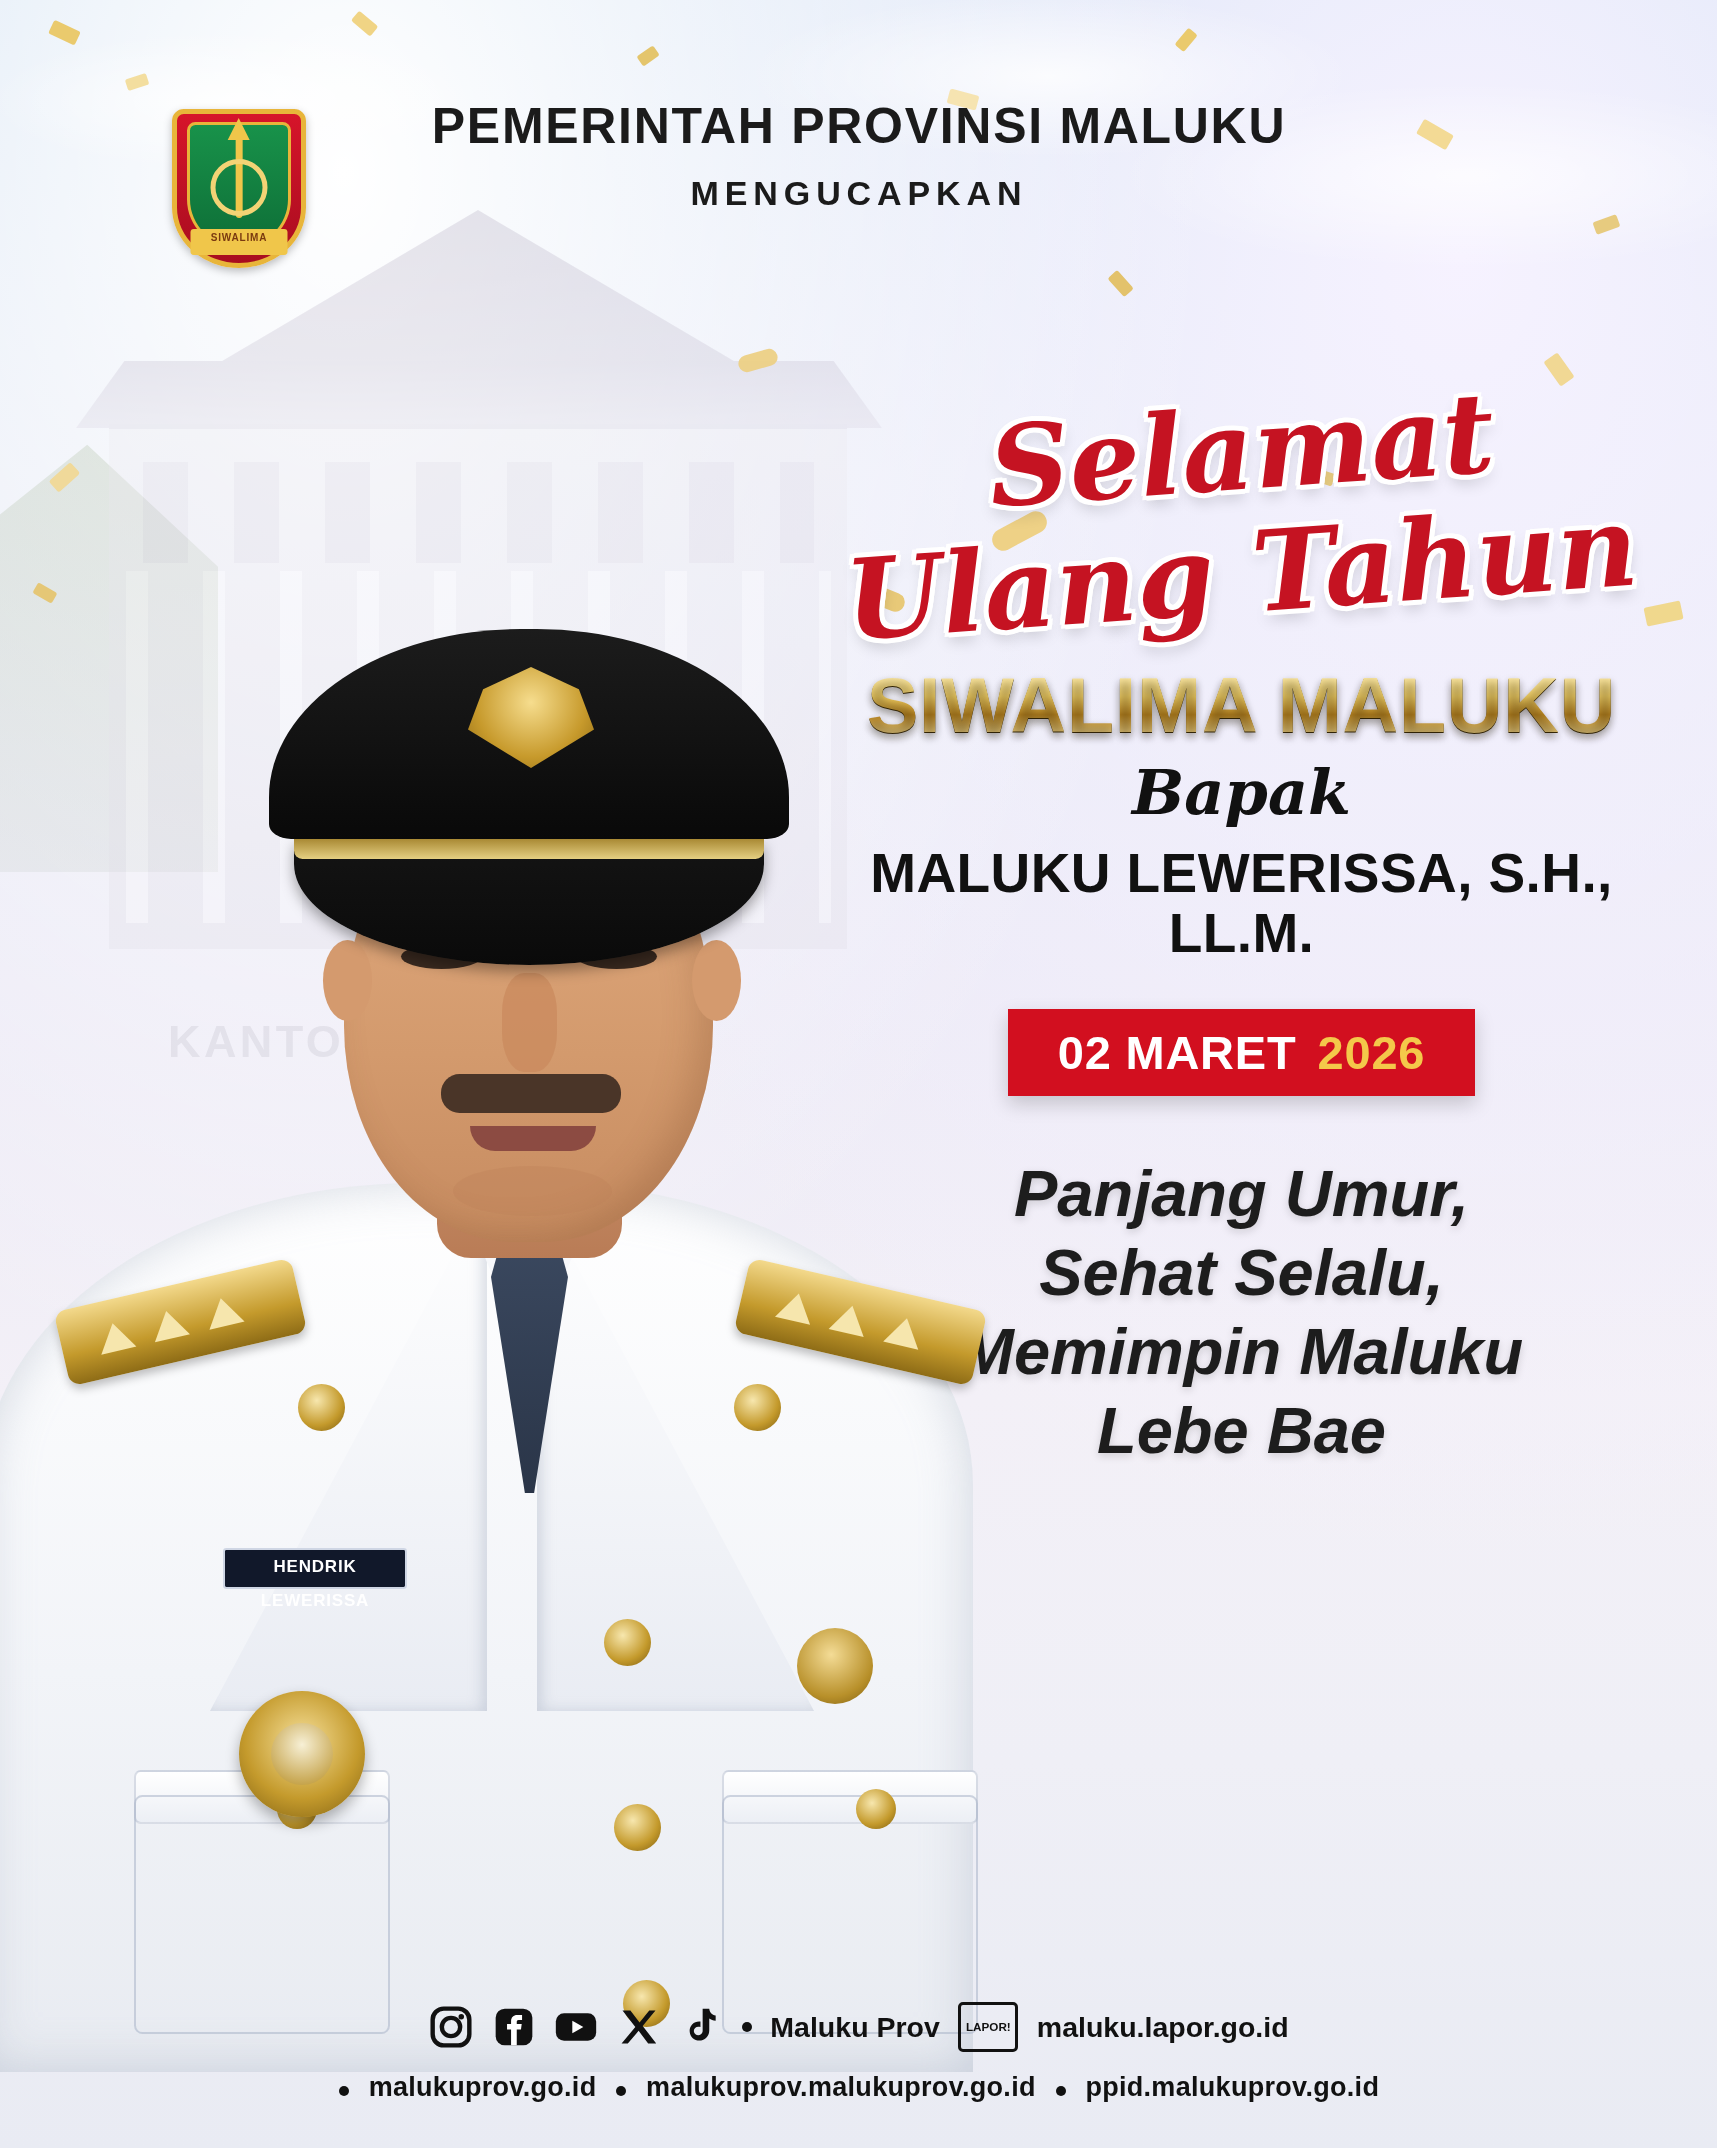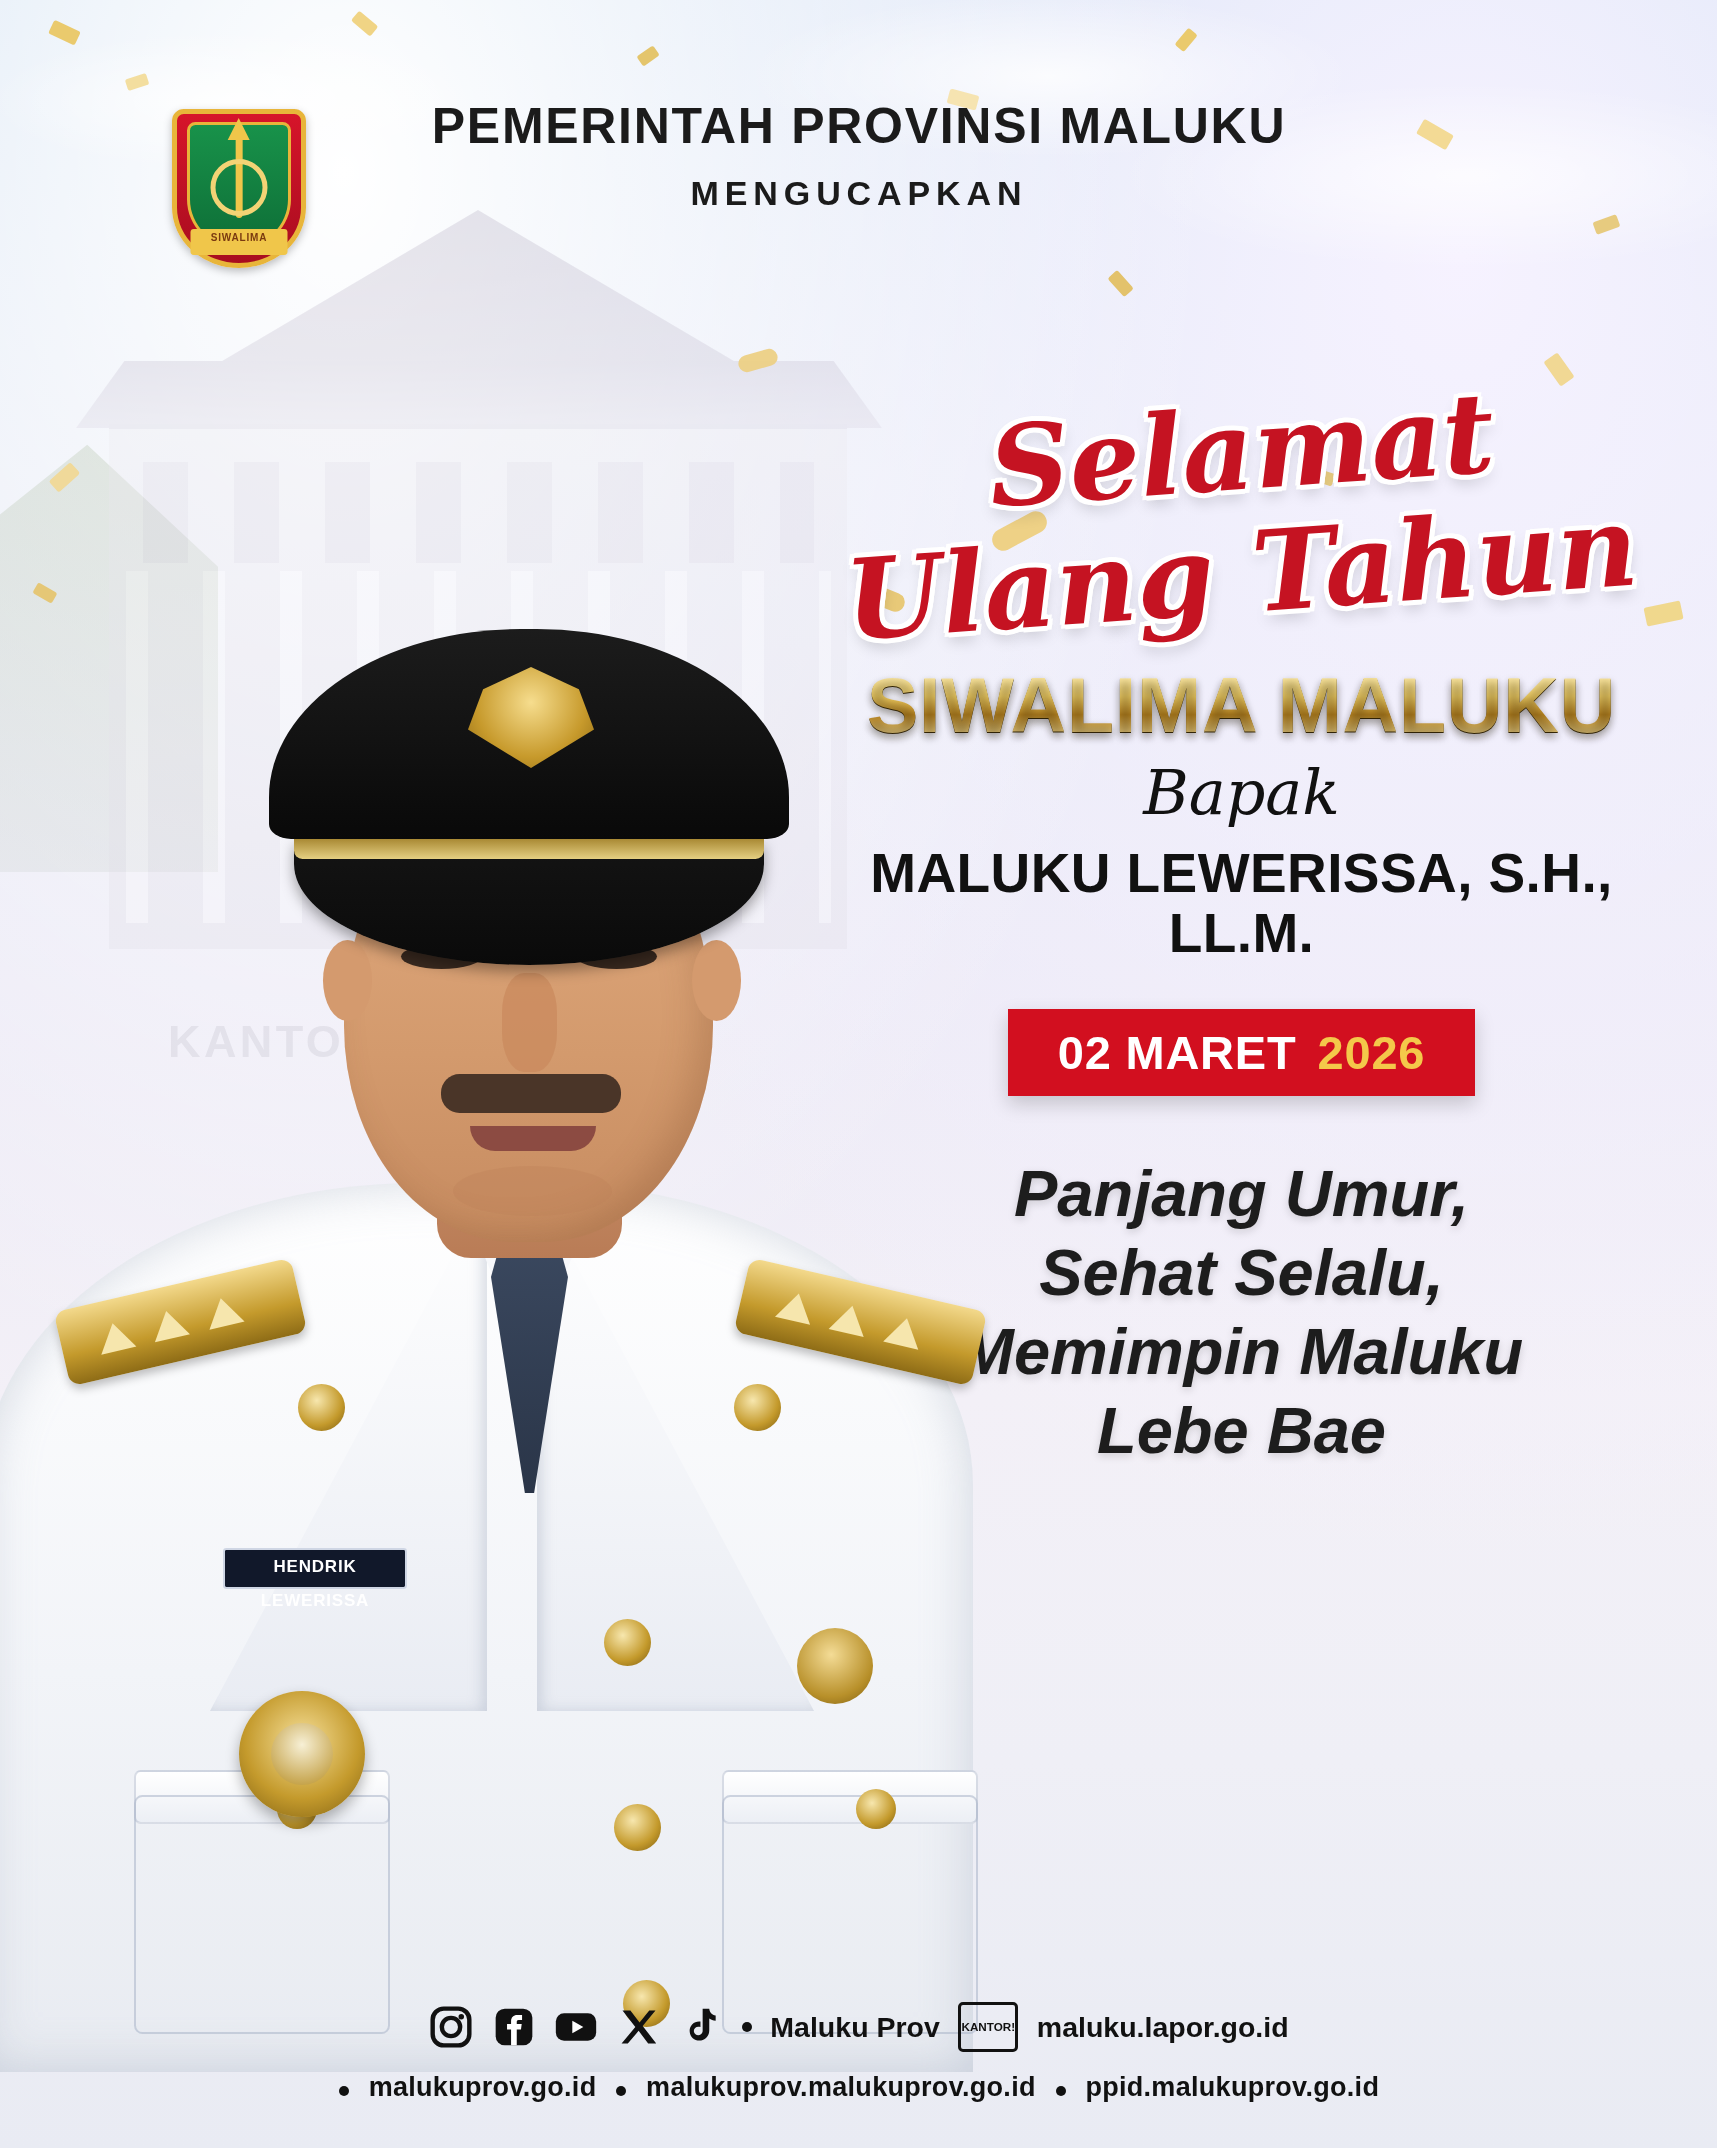--- a/index.html
+++ b/index.html
@@ -146,21 +146,21 @@
     margin-top:37px;
     font:800 77px/1 "Liberation Sans",sans-serif;
     letter-spacing:0.8px;
     background:linear-gradient(180deg,#fff3c4 0%,#f2cf63 38%,#b9841f 62%,#f7e7a8 100%);
     -webkit-background-clip:text;background-clip:text;color:transparent;
     text-shadow:0 4.2px 8.4px rgba(0,0,0,.25);
     filter:drop-shadow(0 1.7px 0 #3a2a07);
   }
   .bapak{
     margin-top:11.7px;
-    font-family:"DejaVu Serif",serif;font-style:italic;font-weight:400;
+    font-family:"DejaVu Serif",serif;font-style:italic;font-weight:700;
     font-size:62px;color:#111;
   }
   .name{
     margin-top:13.4px;
     font:800 55px/1.1 "Liberation Sans",sans-serif;
     letter-spacing:0.4px;color:#111;
   }
   .date-badge{
     margin:45px auto 0;width:467px;height:87px;
     background:#d20f1f;
@@ -450,21 +450,21 @@
           </svg>
       </span>
       <span class="ico">
         <svg viewBox="0 0 24 24">
             <path d="M13.6 2h2.9c.2 1.9 1.4 3.4 3.5 3.7v2.9c-1.4-.05-2.6-.5-3.5-1.2v6.4c0 3.4-2.5 5.6-5.4 5.6-3 0-5.3-2.3-5.3-5.3 0-3.1 2.6-5.5 5.9-5.1v3c-.4-.1-.8-.2-1.2-.2-1.3 0-2.4 1-2.4 2.3 0 1.3 1 2.4 2.4 2.4 1.3 0 2.4-1 2.4-2.4V2z" fill="#111"></path>
           </svg>
       </span>
       <span class="dot"></span>
       <span class="f-handle">Maluku Prov</span>
       <span class="lapor-box">
-        <span>KANTOR!</span>
+        <span>LAPOR!</span>
       </span>
       <span class="f-lapor">maluku.lapor.go.id</span>
     </div>
     <div class="f-row2">
       <span class="dot"></span>
       <span>malukuprov.go.id</span>
       <span class="dot"></span>
       <span>malukuprov.malukuprov.go.id</span>
       <span class="dot"></span>
       <span>ppid.malukuprov.go.id</span>

